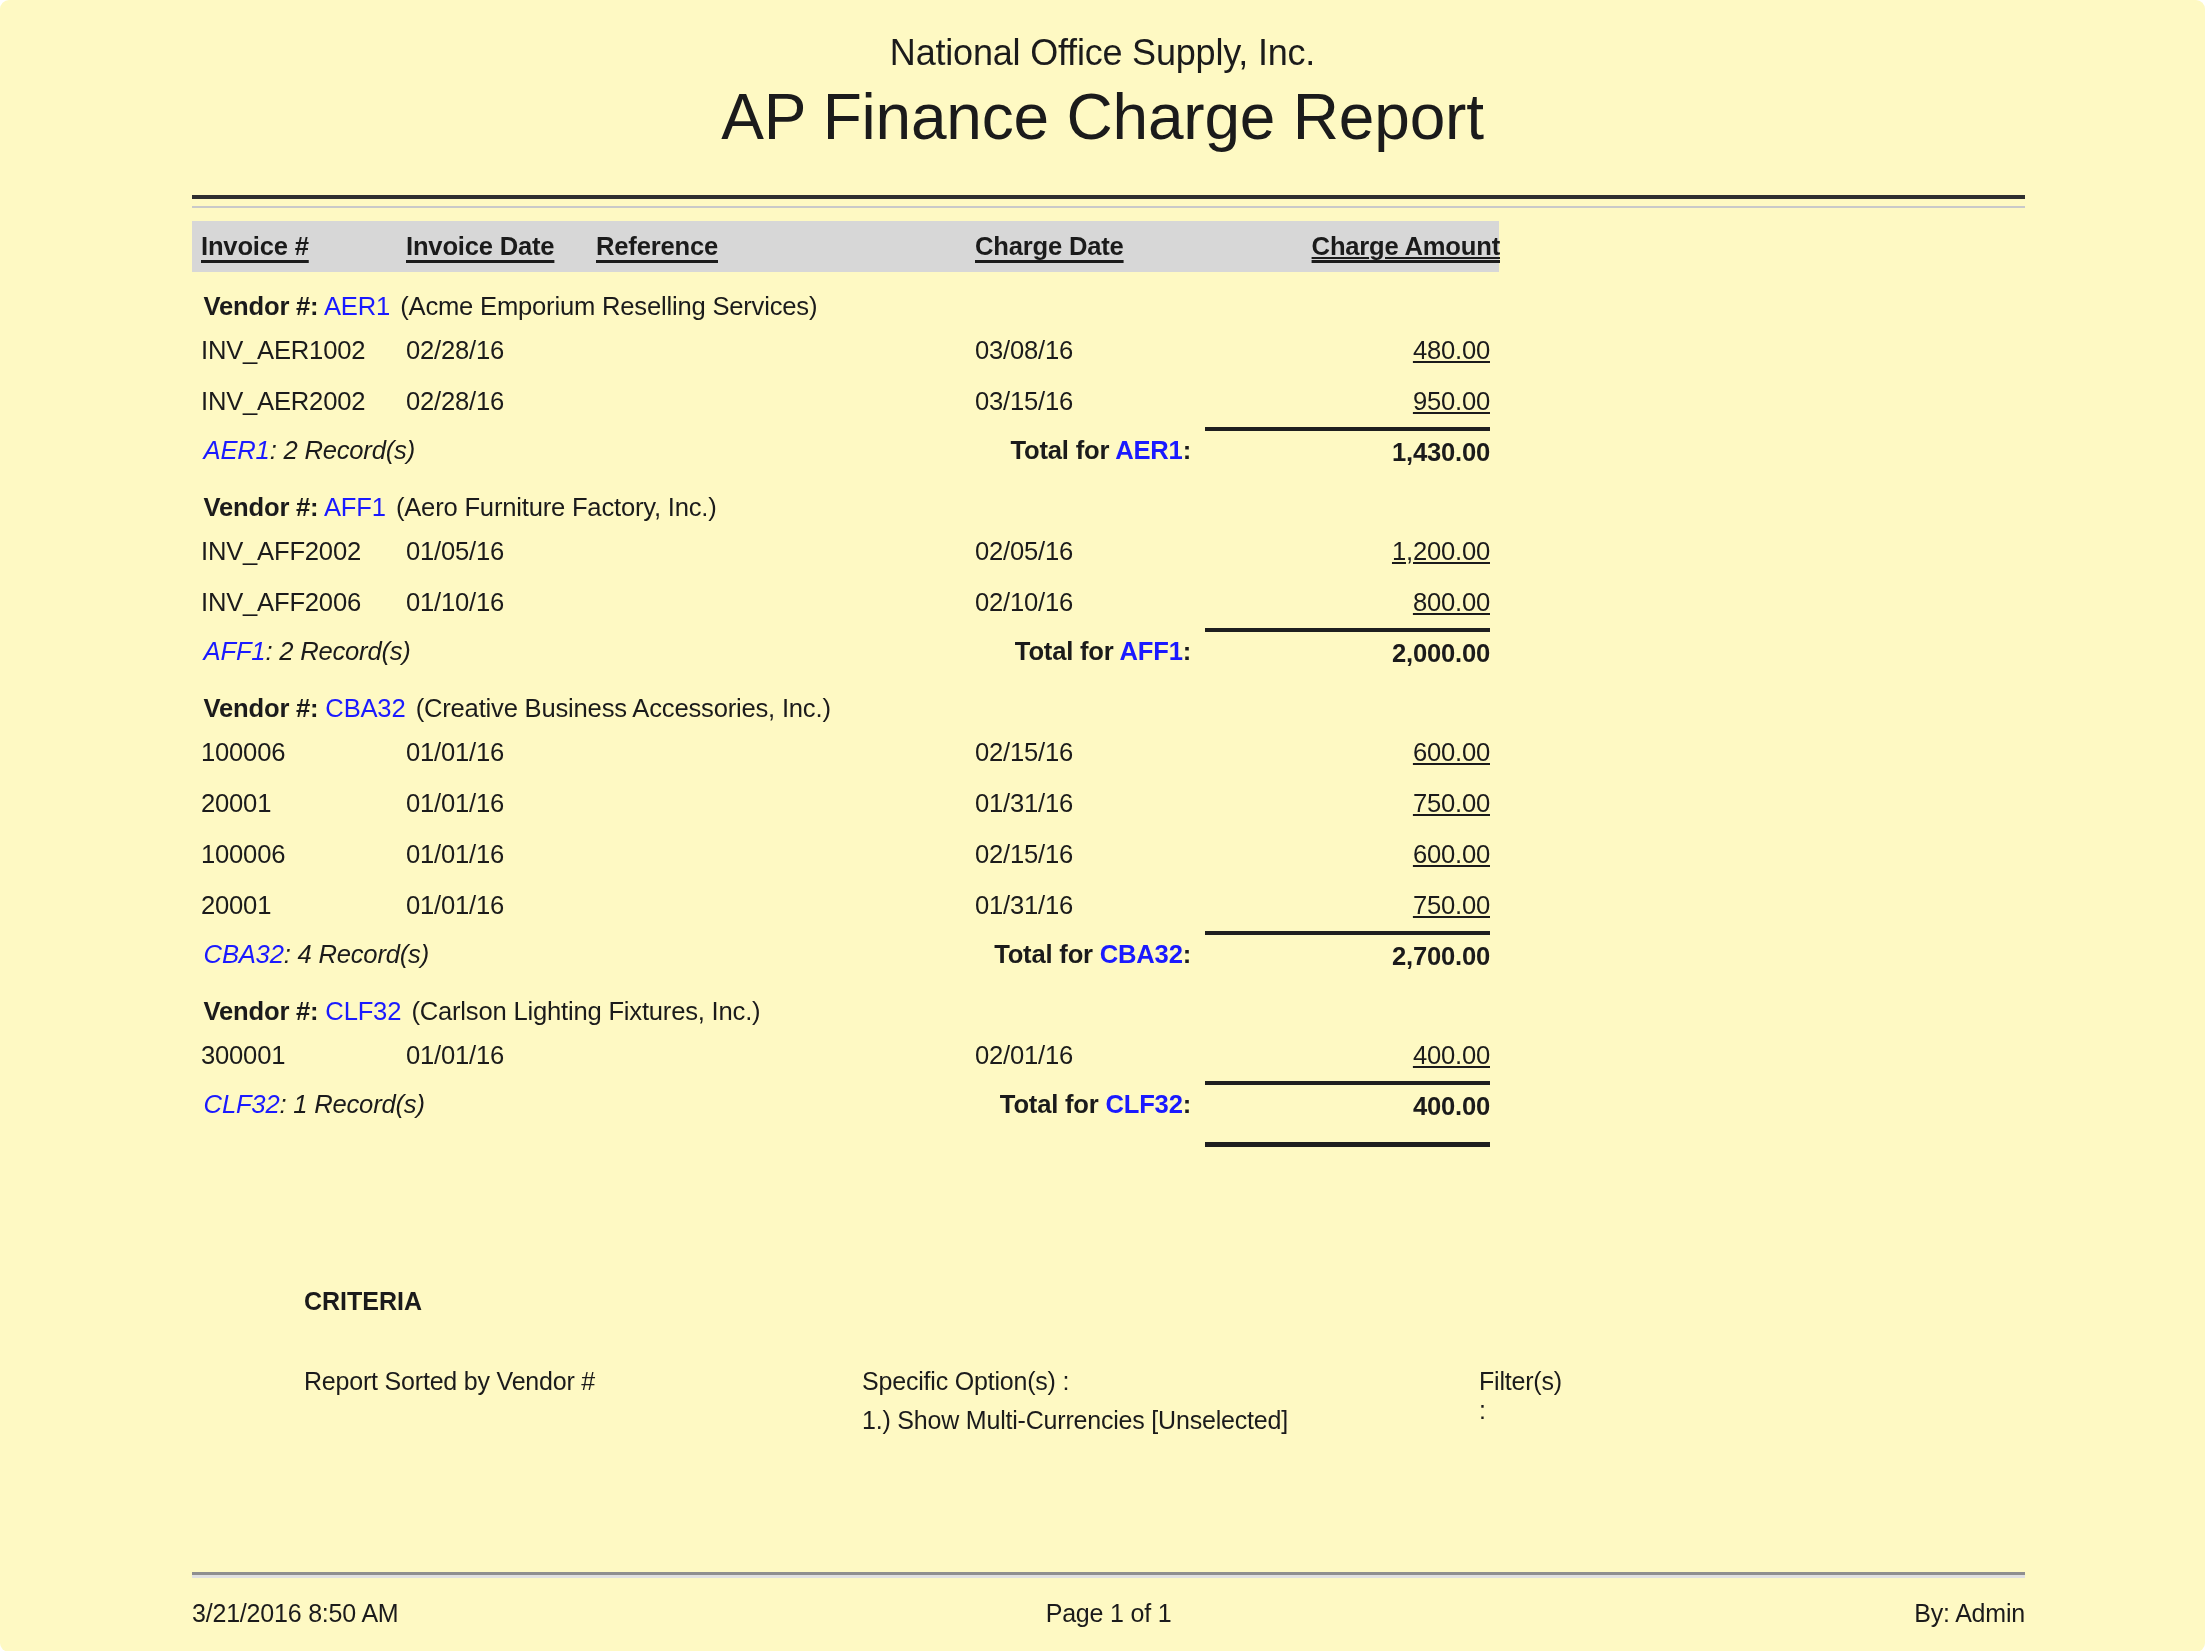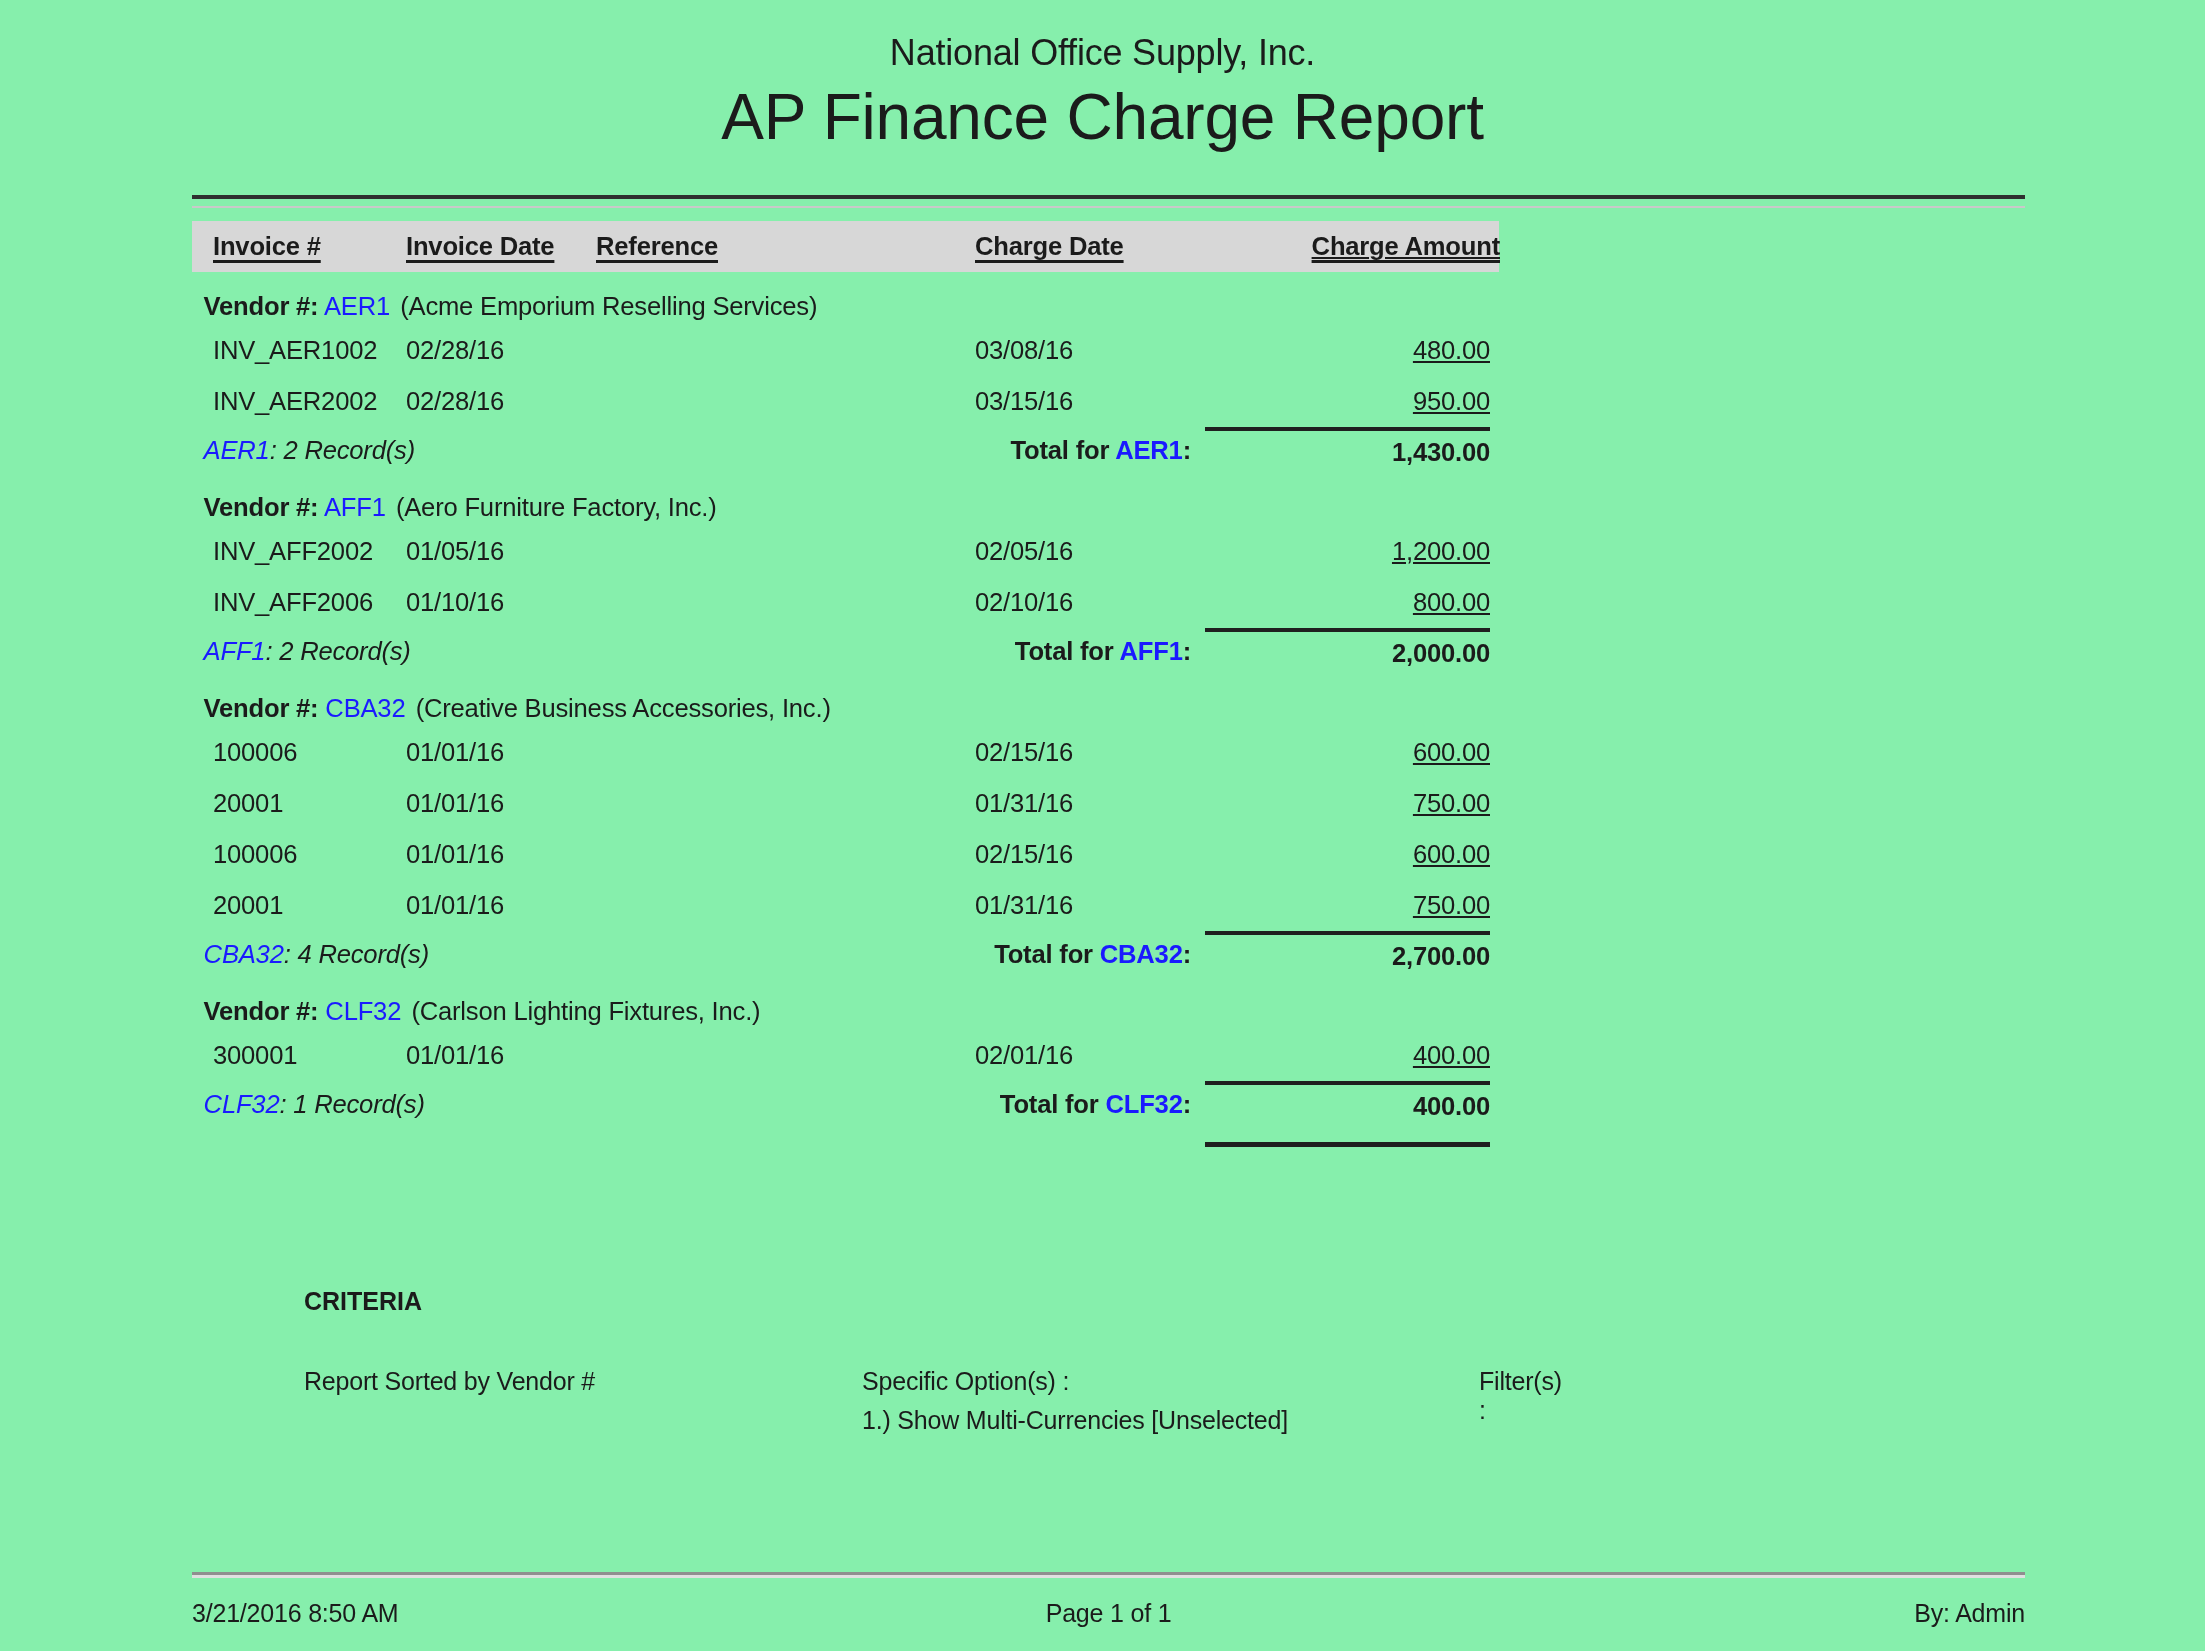--- a/index.html
+++ b/index.html
@@ -5,38 +5,38 @@
   * { margin: 0; padding: 0; box-sizing: border-box; }
   html, body { background: #ffffff; }
   body {
     width: 2205px; height: 1652px;
     font-family: "Liberation Sans", sans-serif;
     color: #1b1b1b;
     letter-spacing: -0.2px;
     position: relative;
     overflow: hidden;
   }
-  .page { position: absolute; inset: 0; background: #86efac; }
+  .page { position: absolute; inset: 0; background: #fef9c3; border-radius: 9px; }
 
   
   .titles { padding-top: 31px; text-align: center; width: 100%; }
   .company { font-size: 36px; line-height: 43px; font-weight: 400; }
   .rpt-title { font-size: 64px; line-height: 76px; margin-top: 5px; font-weight: 400; }
 
   
   .toprule { margin: 40px 0 0 192px; width: 1833px; }
   .toprule .dark { height: 4.1px; background: #2f2f2f; }
   .toprule .light { height: 2.5px; background: #c9c9c9; margin-top: 6.6px; }
 
   
   .table { margin-left: 192px; margin-top: 13.2px; width: 1307px; font-size: 25.6px; }
   .grid { display: grid; grid-template-columns: 209px 190px 379px 235px 285px 10px; align-items: center; }
   .thead { background: #d7d7d7; height: 51px; font-weight: 700; }
   .thead .cell span { text-decoration: underline; text-decoration-thickness: 2.5px; text-underline-offset: 5px; }
-  .c1 { padding-left: 21px; }
+  .c1 { padding-left: 9px; }
   .c2, .c3, .c4 { padding-left: 5px; }
   .c5 { text-align: right; text-decoration: underline; }
   .data-row { height: 51px; }
   .vendor-line { padding-left: 11.6px; margin-top: 15px; height: 38px; line-height: 38px; }
   .b { font-weight: 700; }
   .i { font-style: italic; }
   .code { color: #1a1aff; }
   .vname { margin-left: 3.3px; }
   .total-row { height: 46px; }
   .rec { grid-column: 1 / 4; padding-left: 11.6px; font-style: italic; }

